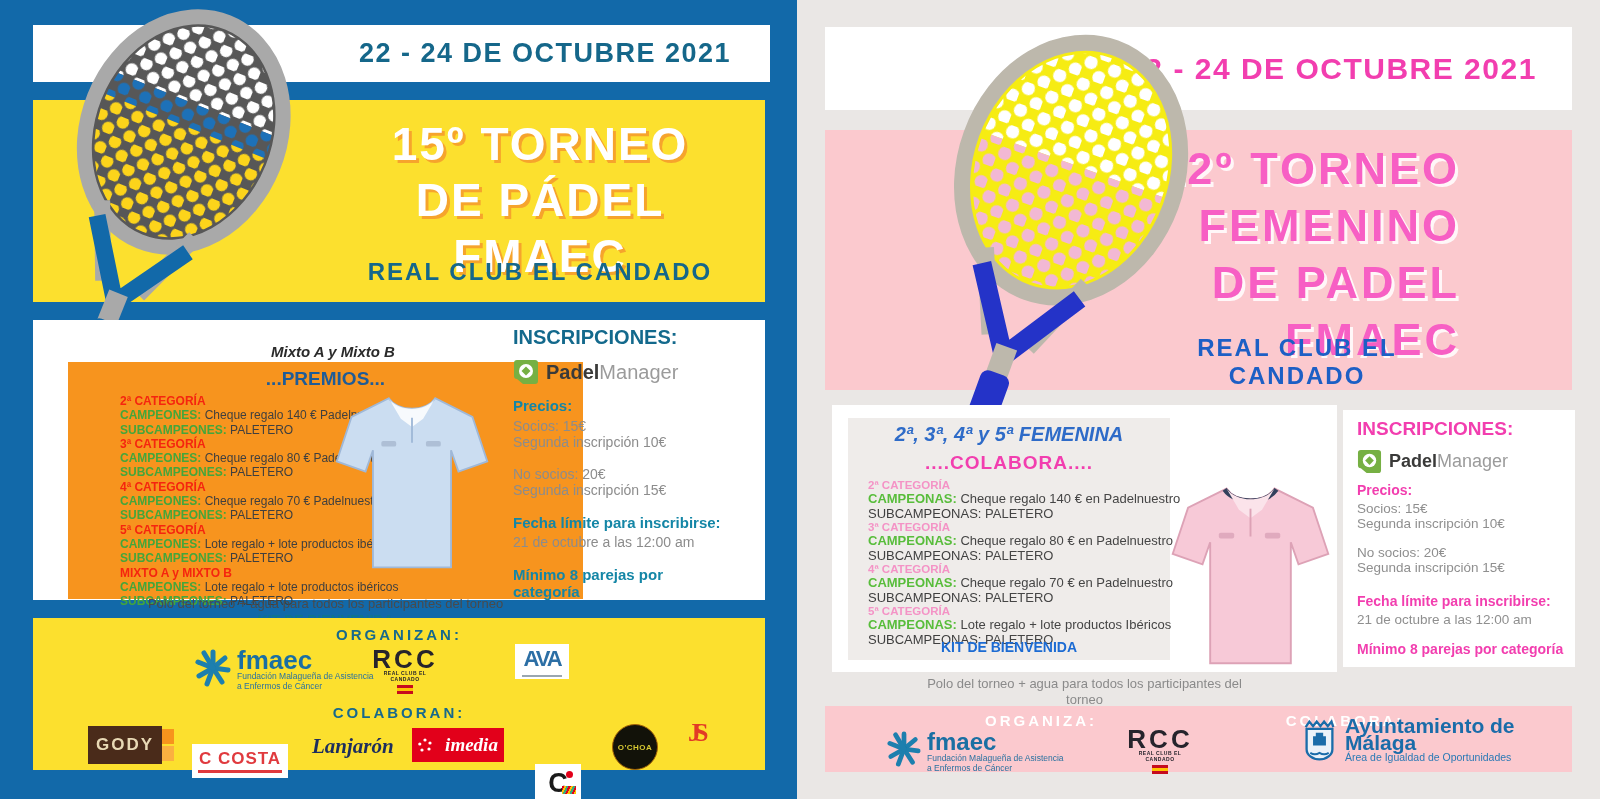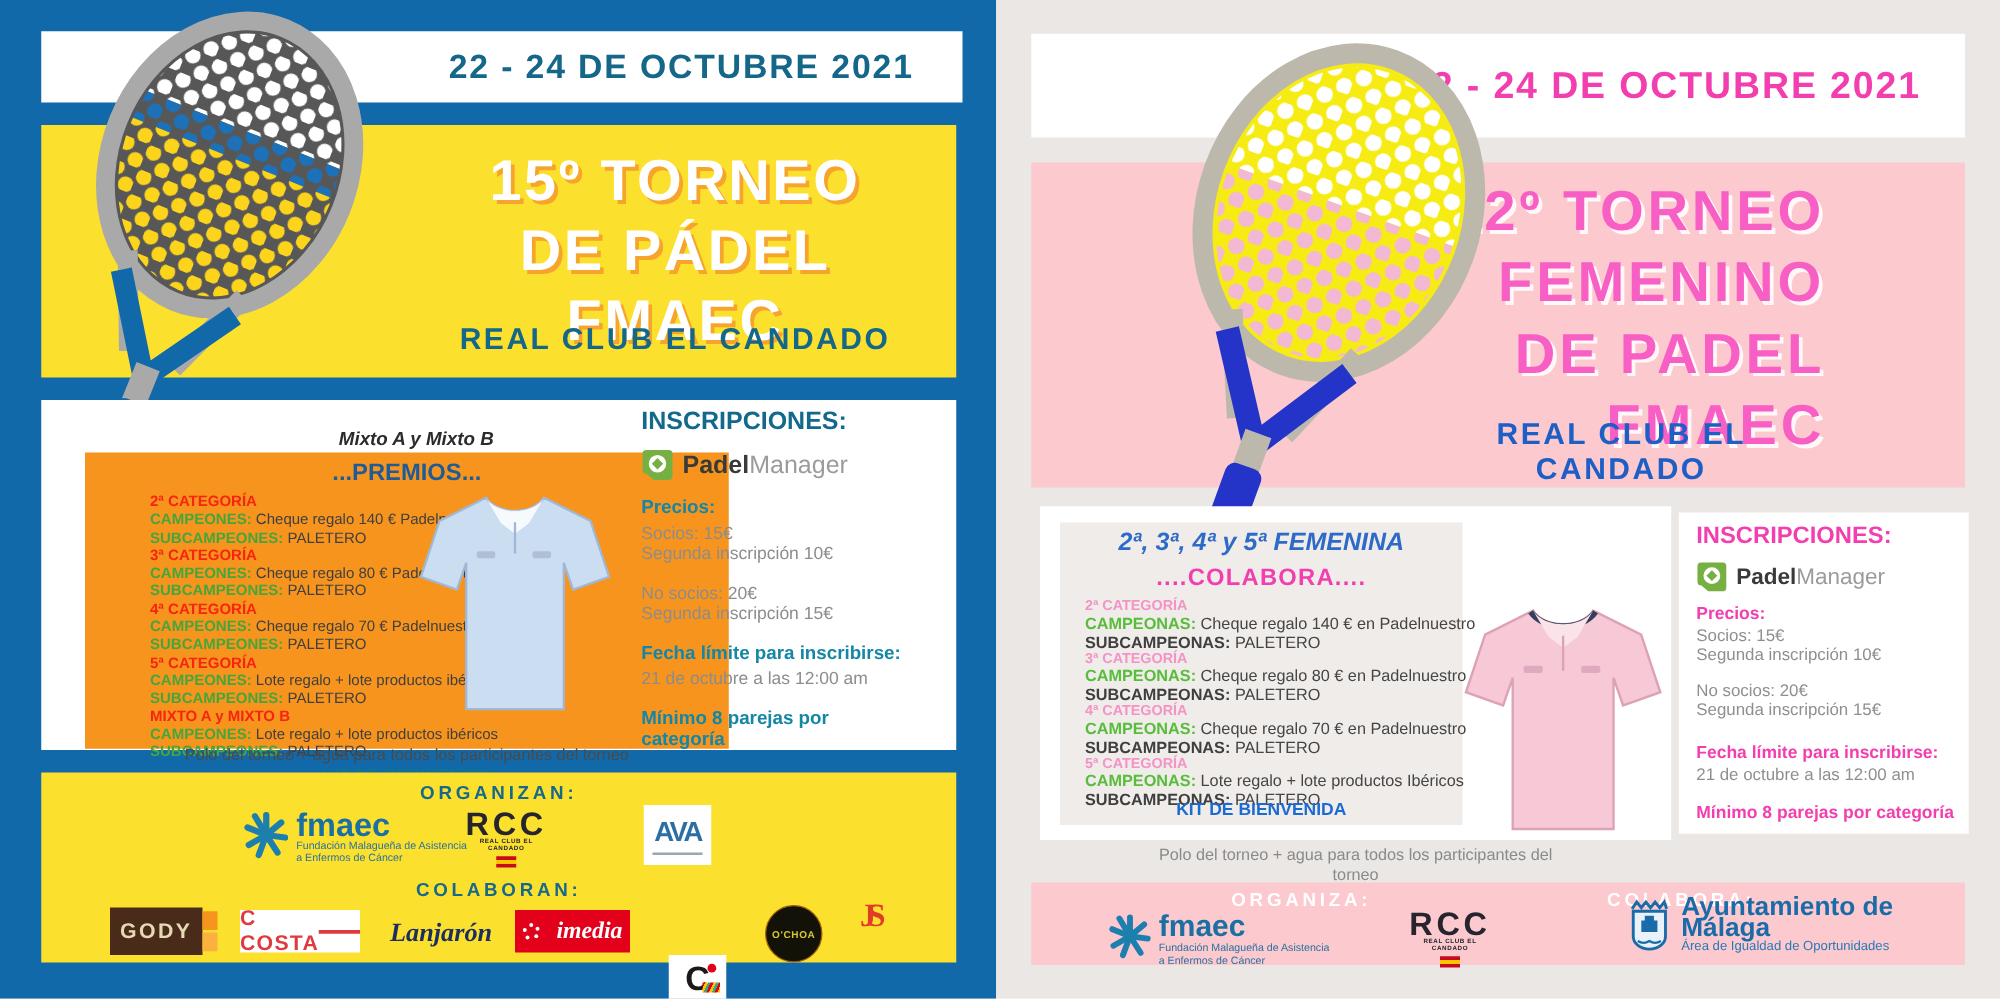--- a/index.html
+++ b/index.html
@@ -44,31 +44,31 @@
   .foot-lbl-l{width:100%;font-size:15px;font-weight:bold;color:#17698C;letter-spacing:3px;}
 
   
   .fmaec{display:flex;gap:6px;align-items:flex-start;}
   .fmaec-name{font-size:26px;font-weight:bold;color:#1A6FA3;line-height:24px;}
   .fmaec-sub{font-size:8.5px;color:#2A72A0;line-height:9.5px;}
   .rcc-name{font-size:26px;font-weight:800;color:#26242C;letter-spacing:3px;line-height:22px;}
   .rcc-sub{font-size:5px;font-weight:bold;color:#26242C;letter-spacing:.5px;}
   .flag{width:16px;height:9px;margin:3px auto 0;
         background:linear-gradient(#C60B1E 33%,#FFC400 33%,#FFC400 66%,#C60B1E 66%);}
-  .ava-box{width:54px;height:48px;background:#fff;display:flex;flex-direction:column;
+  .ava-box{width:54px;height:35px;background:#fff;display:flex;flex-direction:column;
            align-items:center;justify-content:center;}
   .ava-name{font-size:22px;font-weight:bold;color:#2C6FA5;letter-spacing:-2px;}
   .ava-bar{width:40px;height:2px;background:#9aa7b0;margin-top:3px;}
   .gody-box{width:74px;height:38px;background:#4A2B1A;color:#E8D9B5;display:flex;
             align-items:center;justify-content:center;font-size:17px;font-weight:bold;
             letter-spacing:2px;position:relative;}
   .gody-sq1{position:absolute;right:-12px;top:3px;width:12px;height:15px;background:#F7941D;}
   .gody-sq2{position:absolute;right:-12px;top:20px;width:12px;height:15px;background:#FBB040;}
-  .ccosta-box{width:96px;height:34px;background:#fff;display:flex;flex-direction:row;
-              align-items:center;justify-content:center;}
+  .ccosta-box{width:96px;height:34px;background:#fff;display:flex;flex-direction:column;
+              align-items:center;justify-content:center;margin-top:16px;}
   .ccosta-name{font-size:17px;font-weight:800;color:#E03A3E;letter-spacing:1px;}
   .ccosta-bar{width:84px;height:3px;background:#E03A3E;margin-top:1px;}
   .lanjaron{font-family:"Liberation Serif",serif;font-style:italic;font-weight:bold;
             font-size:21px;color:#1D2E5E;}
   .imedia-box{width:92px;height:34px;background:#E2001A;display:flex;align-items:center;
               justify-content:center;gap:13px;}
   .imedia-name{font-family:"Liberation Serif",serif;font-style:italic;font-weight:bold;
                font-size:19px;color:#fff;}
   .ci-box{width:46px;height:38px;background:#fff;display:flex;align-items:center;
           justify-content:center;position:relative;}
@@ -99,21 +99,21 @@
   .r-panel{left:35px;top:405px;width:505px;height:267px;background:#fff;}
   .r-gray{left:16px;top:13px;width:322px;height:242px;background:#EFECEA;}
   .r-cath{top:18px;left:10px;width:334px;font-size:20px;font-style:italic;
           font-weight:bold;color:#2E6BC8;}
   .r-premios-t{top:47px;left:10px;width:334px;font-size:19px;font-weight:bold;
                color:#F23EAF;letter-spacing:1px;}
   .r-prizes{left:36px;top:74px;width:330px;}
   .r-cat{font-size:11.5px;font-weight:bold;color:#F493C6;line-height:13px;}
   .r-line{font-size:13px;line-height:14.5px;color:#454545;}
   .lbl-green2{color:#58BD3B;font-weight:bold;}
-  .lbl-dark{color:#3F3F3F;font-weight:bold;}
+  .lbl-dark{color:#3F3F3F;font-weight:normal;}
   .r-kit{top:234px;left:10px;width:334px;font-size:14px;font-weight:bold;color:#1C6BD3;}
   .r-note{left:35px;width:505px;font-size:13px;color:#8A8A8A;}
   .r-ins{left:546px;top:410px;width:232px;height:257px;background:#fff;}
   .ins-title-r{font-size:19px;font-weight:bold;color:#F23EAF;}
   .ins-lbl-r{font-size:14px;font-weight:bold;color:#F23EAF;}
   .ins-body-r{font-size:13.5px;color:#8F8F8F;}
   .r-footer{left:28px;top:706px;width:747px;height:66px;background:#FBC9CE;}
   .foot-lbl-r{font-size:15px;font-weight:bold;color:#fff;letter-spacing:3px;}
 </style>
 </head>

